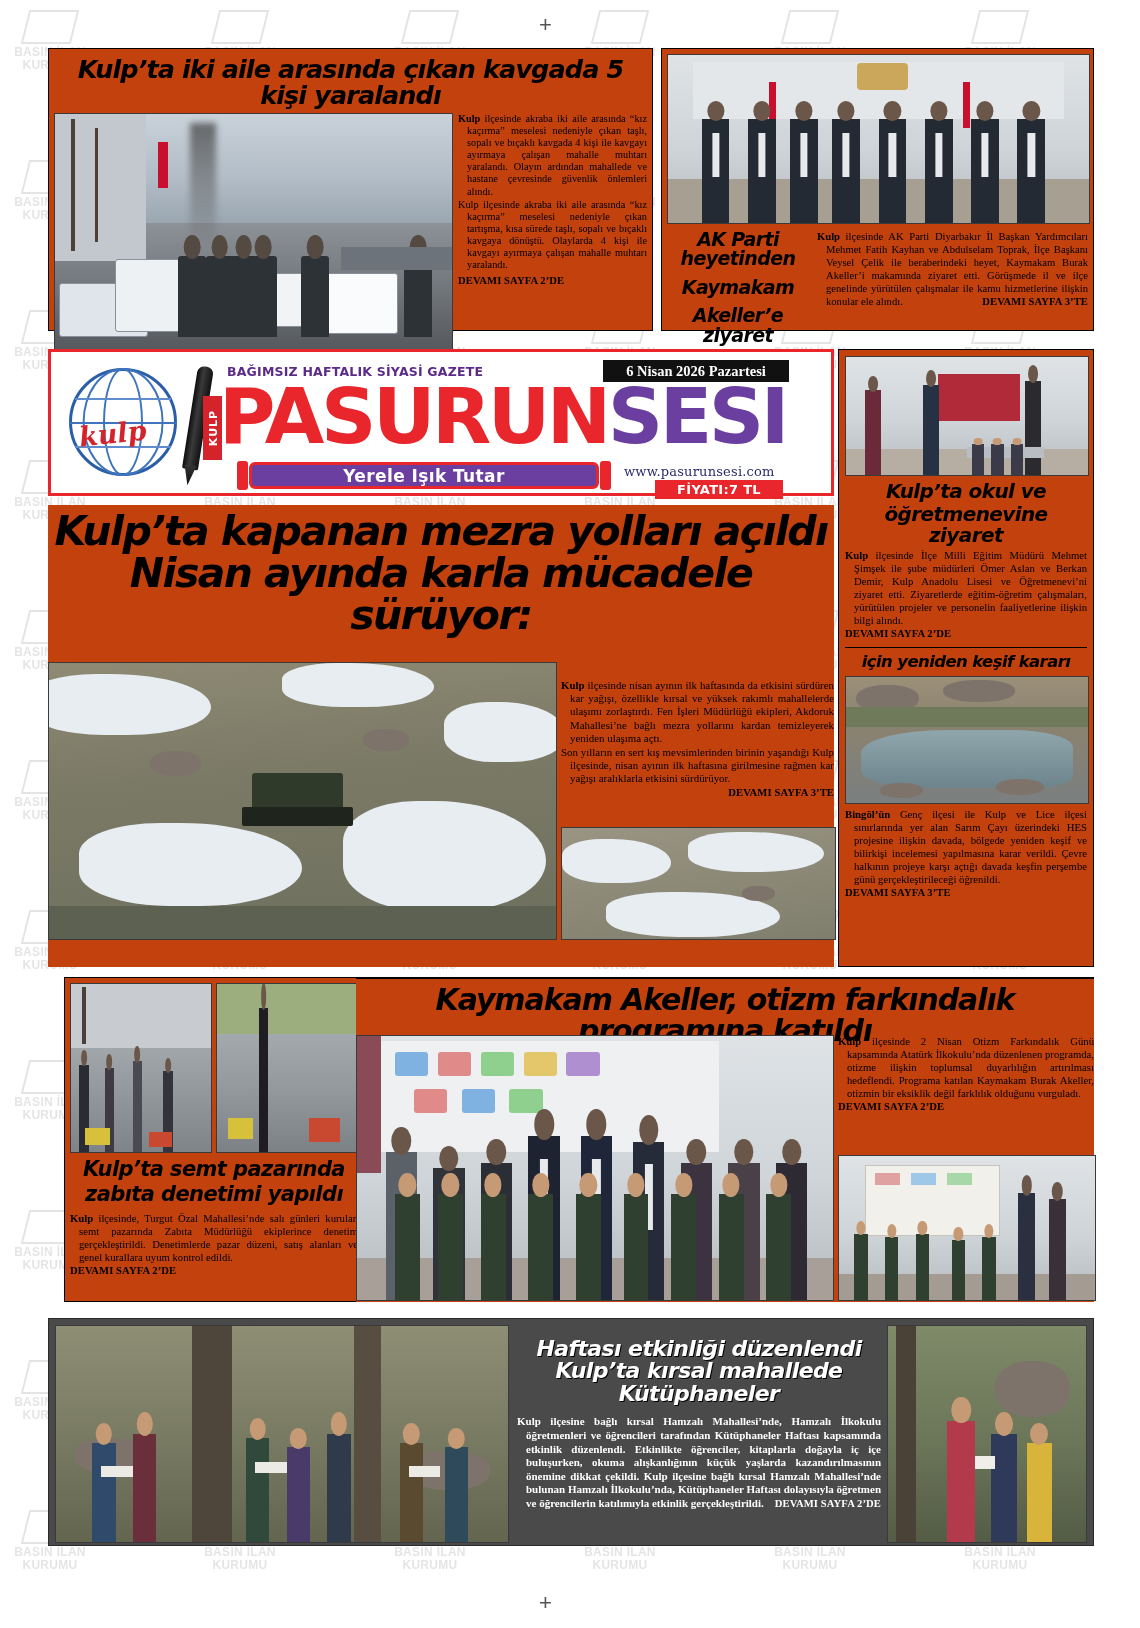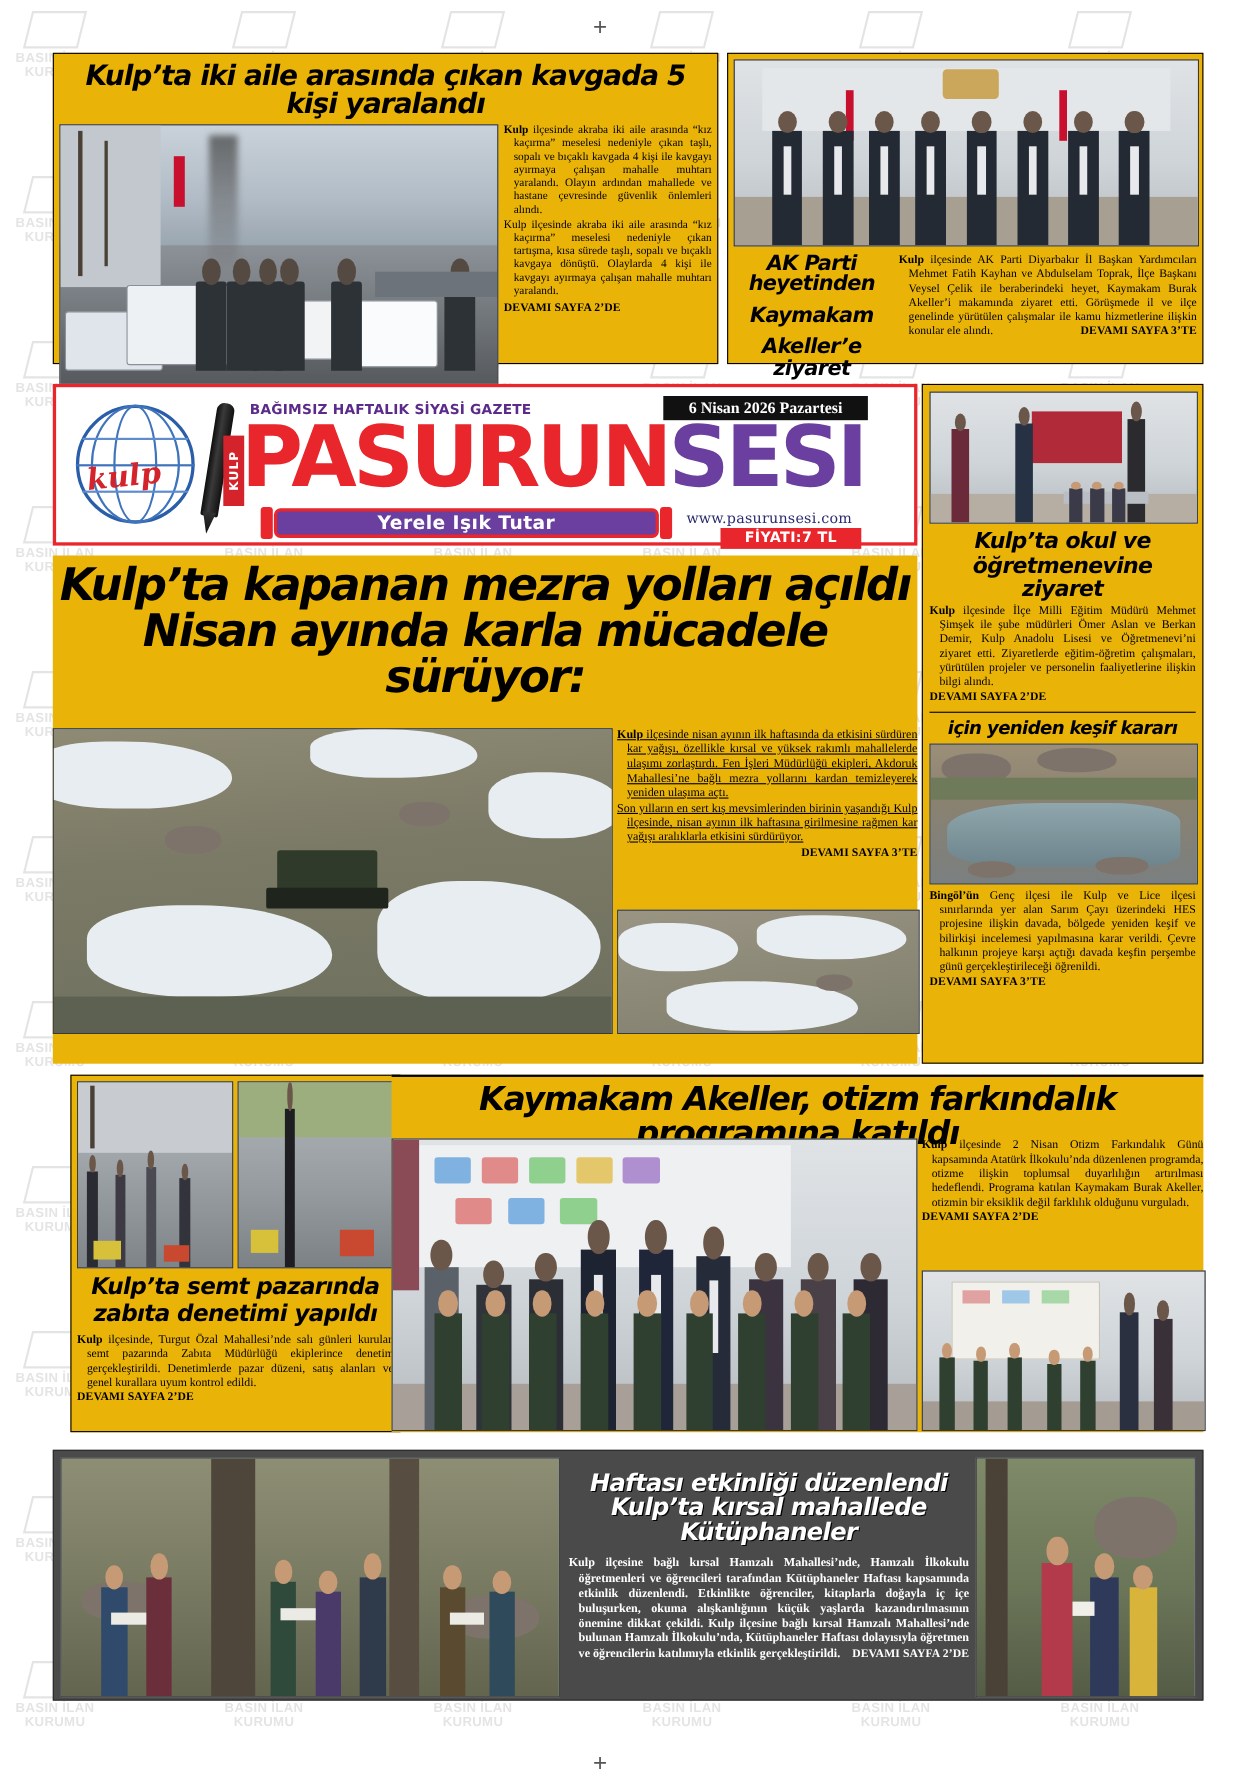--- a/index.html
+++ b/index.html
@@ -21,21 +21,21 @@
     color:rgba(90,90,90,.16);line-height:13px;letter-spacing:.3px;
   }
   .wm .box{
     width:46px;height:30px;margin:0 auto 2px auto;
     border:2px solid rgba(90,90,90,.16);
     transform:skewX(-14deg);
   }
 
   
   .page{position:absolute;inset:0;z-index:2;}
-  .blk{position:absolute;box-sizing:border-box;background:#eab308;}
+  .blk{position:absolute;box-sizing:border-box;background:#c2410c;}
   .framed{border:1px solid #000;}
 
   
   .hl{
     font-family:"DejaVu Sans",sans-serif;
     font-weight:700;font-style:italic;
     letter-spacing:-0.6px;line-height:1.02;
     text-align:center;color:#000;
   }
   .hl-xl{font-size:40px;letter-spacing:-1.6px;}
@@ -692,21 +692,21 @@
     </div>
 
     <div class="photo" style="position:absolute;left:513px;top:322px;width:273px;height:111px;">
       <div style="position:absolute;inset:0;background:linear-gradient(170deg,#9a9483 0%,#7f7e6c 100%);"></div>
       <div class="snow" style="left:0%;top:10%;width:40%;height:40%;"></div>
       <div class="snow" style="left:46%;top:4%;width:50%;height:36%;"></div>
       <div class="snow" style="left:16%;top:58%;width:64%;height:40%;"></div>
       <div class="rock" style="left:66%;top:52%;width:12%;height:14%;"></div>
     </div>
 
-    <div class="body-txt" style="position:absolute;left:513px;top:157px;width:273px;font-size:10.9px;line-height:13.2px;text-decoration:underline;">
+    <div class="body-txt" style="position:absolute;left:513px;top:174px;width:273px;font-size:10.9px;line-height:13.2px;">
       <p><span class="lead">Kulp</span><span> ilçesinde nisan ayının ilk haftasında da etkisini sürdüren kar yağışı, özellikle kırsal ve yüksek rakımlı mahallelerde ulaşımı zorlaştırdı. Fen İşleri Müdürlüğü ekipleri, Akdoruk Mahallesi’ne bağlı mezra yollarını kardan temizleyerek yeniden ulaşıma açtı.</span></p>
       <p><span>Son yılların en sert kış mevsimlerinden birinin yaşandığı Kulp ilçesinde, nisan ayının ilk haftasına girilmesine rağmen kar yağışı aralıklarla etkisini sürdürüyor.</span><span class="cont inline">DEVAMI SAYFA 3’TE</span></p>
     </div>
   </div>
 
   <div class="blk framed" style="left:838px;top:349px;width:256px;height:618px;padding:6px;">
 
     <div>
       <div class="photo" style="width:100%;height:118px;">
         <div class="bkg-room"></div>

